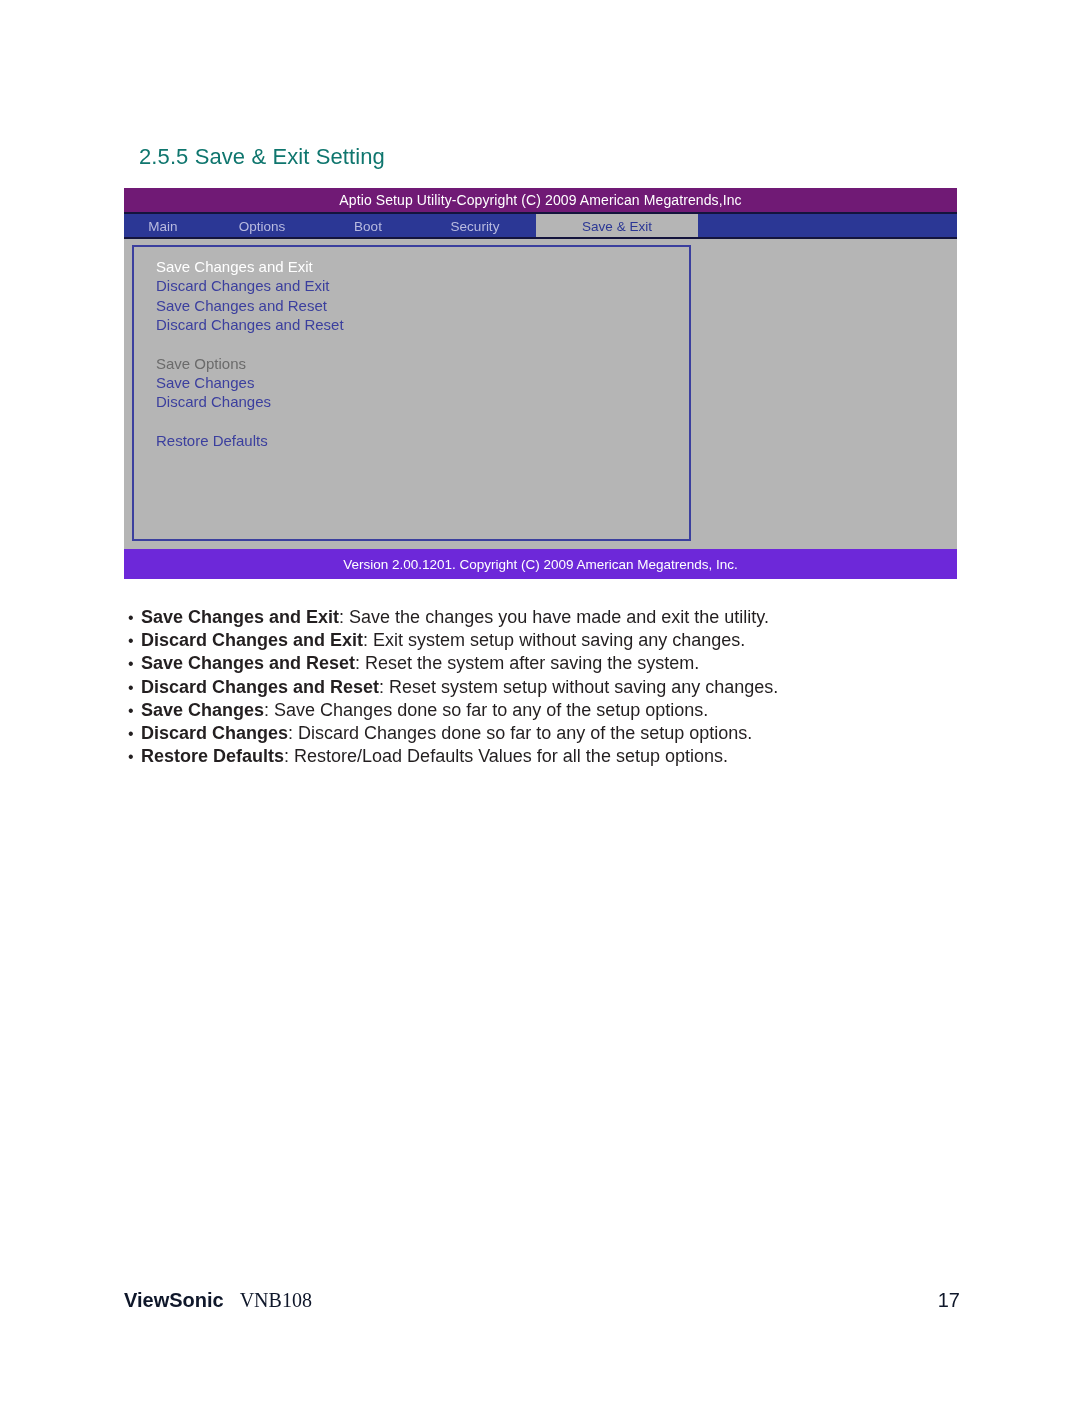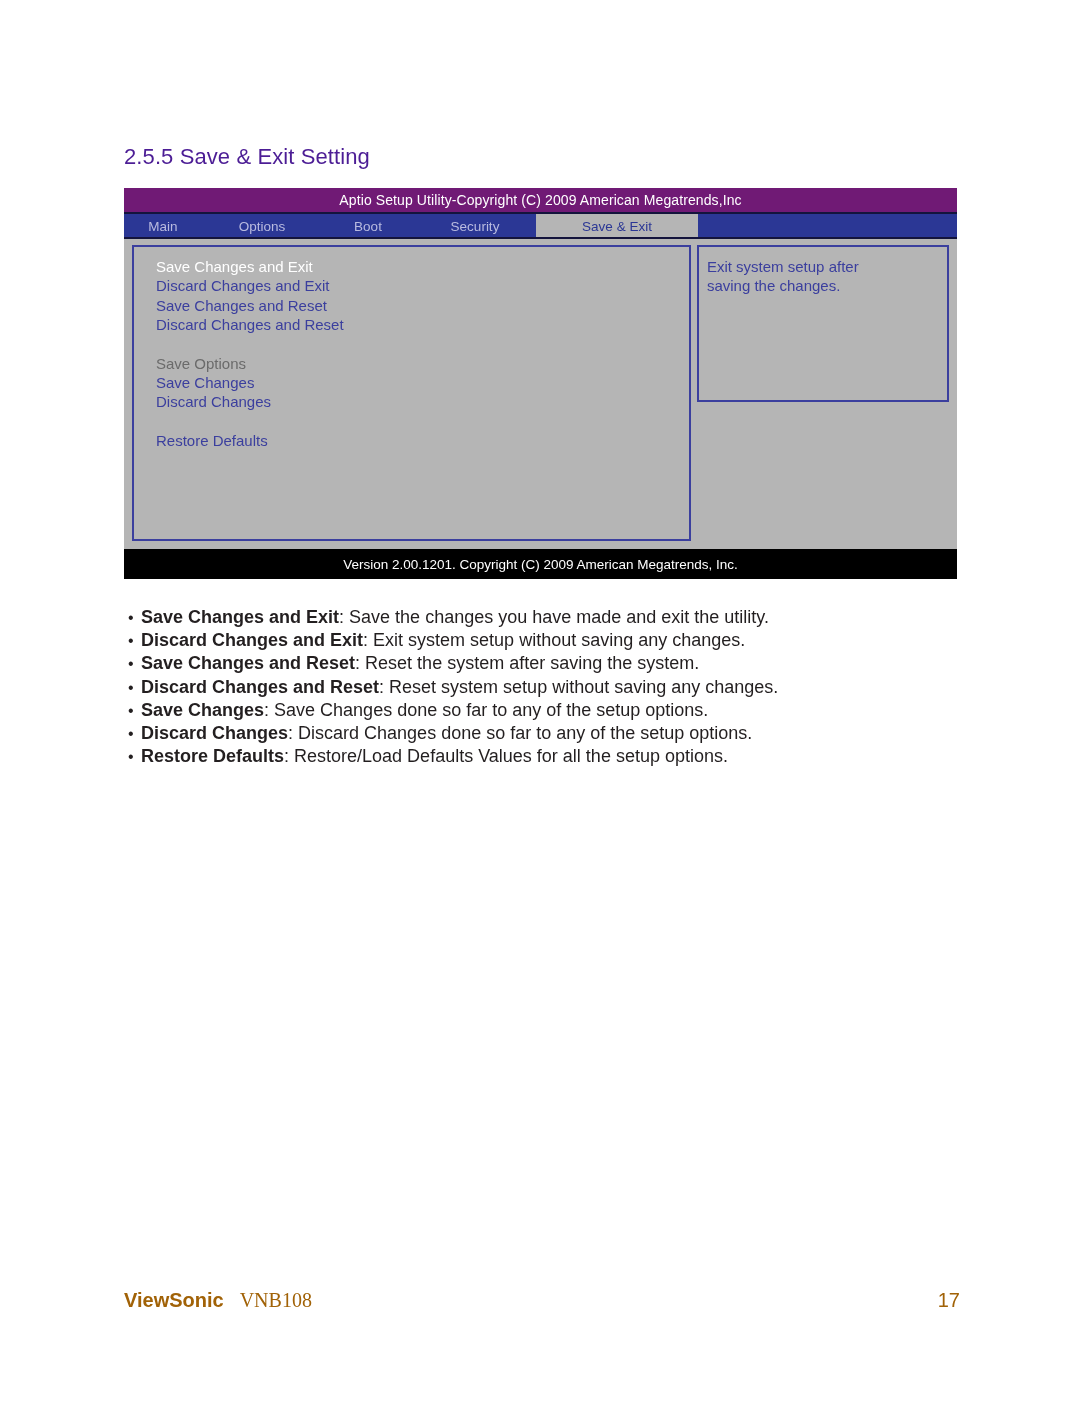--- a/index.html
+++ b/index.html
@@ -16,24 +16,24 @@
   .page {
     position: relative;
     width: 1080px;
     height: 1412px;
     background: #ffffff;
   }
 
   
   .section-heading {
     position: absolute;
-    left: 124px;
+    left: 139px;
     top: 144px;
     font-size: 22px;
-    color: #4c1d95;
+    color: #0f766e;
     letter-spacing: 0.1px;
     white-space: nowrap;
   }
 
   
   .bios-window {
     position: absolute;
     left: 124px;
     top: 188px;
     width: 833px;
@@ -154,21 +154,21 @@
     padding-right: 18px;
   }
 
   
   .bios-versionbar {
     position: absolute;
     left: 0;
     bottom: 0;
     width: 833px;
     height: 30px;
-    background: #000000;
+    background: #6d28d9;
     color: #ffffff;
     display: flex;
     align-items: center;
     justify-content: center;
     font-size: 13.5px;
     white-space: nowrap;
   }
 
   
   .bullet-list {
@@ -200,21 +200,21 @@
 
   
   .page-footer {
     position: absolute;
     left: 124px;
     top: 1289px;
     width: 836px;
     display: flex;
     align-items: flex-end;
     font-size: 20px;
-    color: #a16207;
+    color: #0f172a;
   }
   .footer-brand { font-weight: bold; }
   .footer-model { margin-left: 16px; font-weight: normal; font-family: Liberation Serif, serif; }
   .footer-page  { margin-left: auto; font-weight: normal; }
 </style>
 </head>
 <body>
 
 <div class="page">
 
@@ -244,24 +244,20 @@
         <div class="bios-spacer"></div>
         <div class="bios-item header">Save Options</div>
         <div class="bios-item">Save Changes</div>
         <div class="bios-item">Discard Changes</div>
         <div class="bios-spacer"></div>
         <div class="bios-item">Restore Defaults</div>
       </div>
 
       <div class="right-col">
 
-        <div class="panel help-panel">
-          <div class="help-line">Exit system setup after</div>
-          <div class="help-line">saving the changes.</div>
-        </div>
 
 
       </div>
     </div>
 
     <div class="bios-versionbar">
       <span>Version 2.00.1201. Copyright (C)  2009 American Megatrends, Inc.</span>
     </div>
   </div>
 

